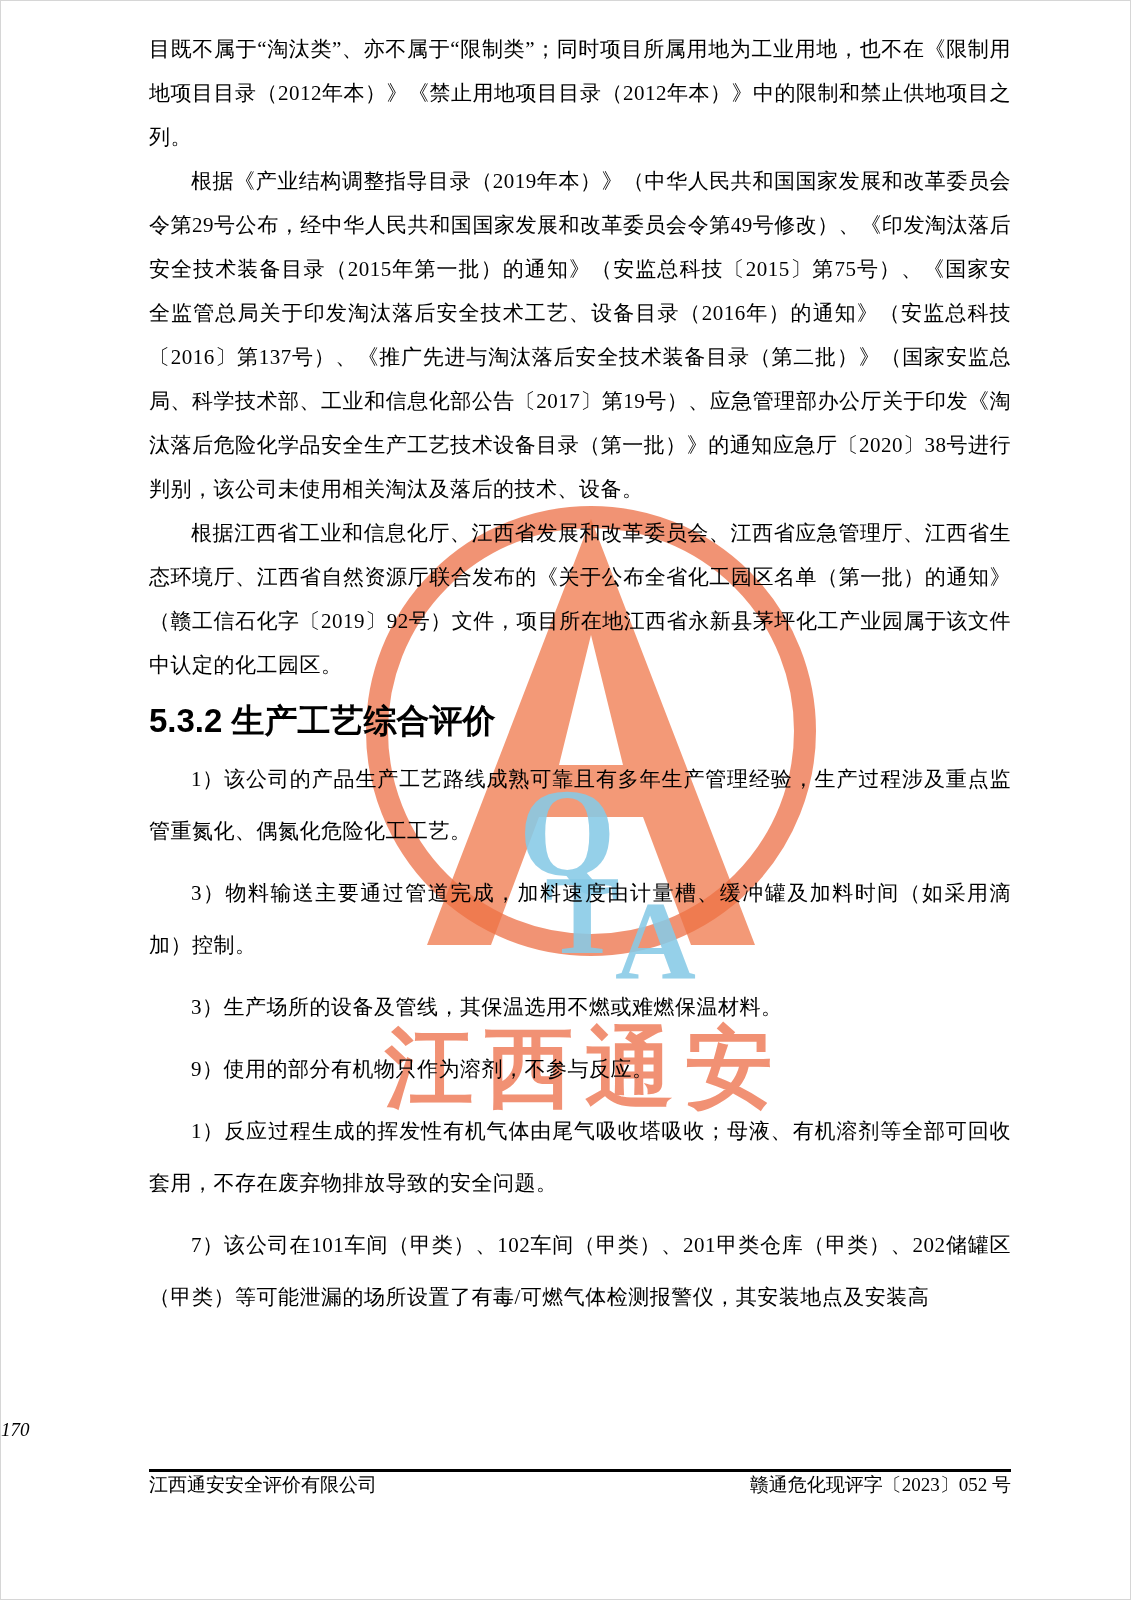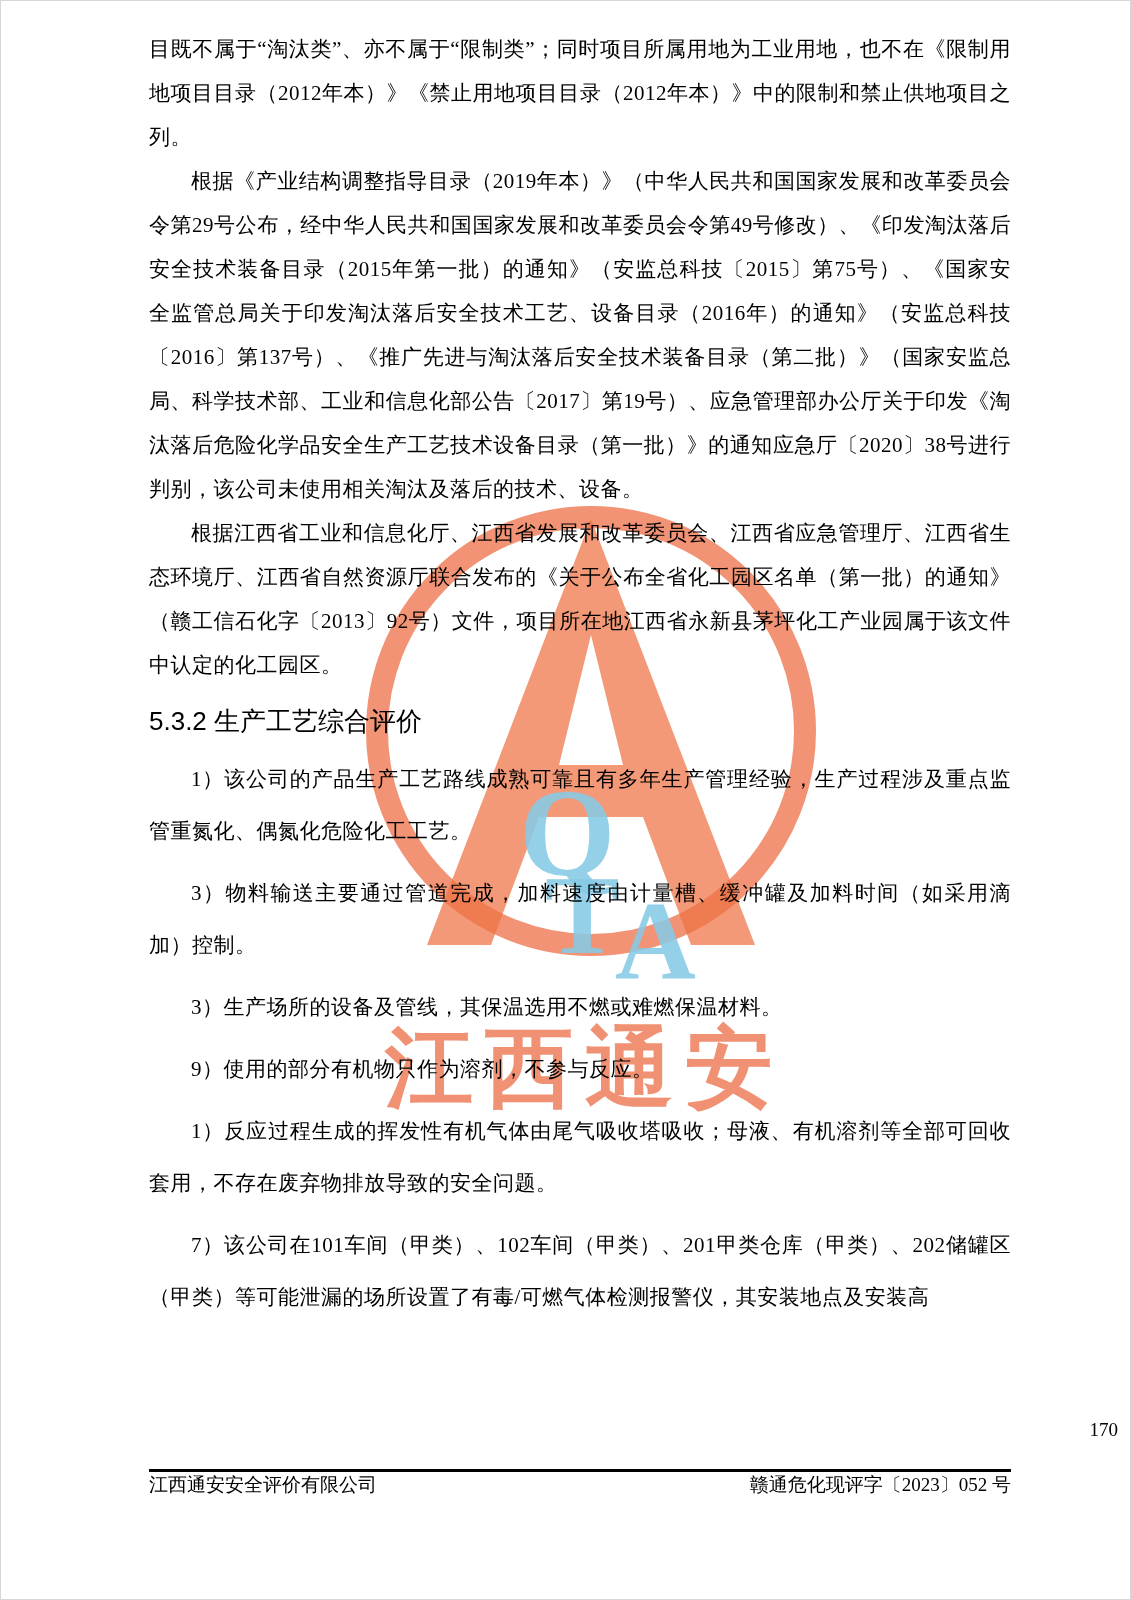--- a/index.html
+++ b/index.html
@@ -50,38 +50,39 @@
     font-size:21px;
     line-height:44px;
     text-align:justify;
     text-indent:2em;
     letter-spacing:0.5px;
   }
   p.body-par.no-indent { text-indent:0; }
   h2.section-heading {
     margin:12px 0 4px 0;
     font-family:"Liberation Sans","DejaVu Sans",sans-serif;
-    font-size:26px;
-    font-weight:normal;
+    font-size:33px;
+    font-weight:bold;
     line-height:44px;
   }
   p.list-item {
     margin:10px 0 0 0;
     font-size:21px;
     line-height:52px;
     text-align:justify;
     text-indent:2em;
     letter-spacing:0.5px;
   }
   
   .page-number {
-    position:absolute; left:0; right:12px; top:1418px;
-    text-align:right;
+    position:absolute; left:0; right:0; top:1418px;
+    text-align:left;
     font-size:19px;
     z-index:1;
+    font-style:italic;
   }
   .footer {
     position:absolute; left:148px; right:119px; top:1468px;
     z-index:1;
   }
   .footer-rule { border-top:3px solid #000; }
   .footer-row {
     display:flex; justify-content:space-between;
     font-size:19px;
   }
@@ -101,21 +102,21 @@
   </svg>
 
   <div class="wm-text">江西通安</div>
 
   <div class="content">
 
 
     <div class="body-block">
       <p class="body-par no-indent">目既不属于“淘汰类”、亦不属于“限制类”；同时项目所属用地为工业用地，也不在《限制用地项目目录（2012年本）》《禁止用地项目目录（2012年本）》中的限制和禁止供地项目之列。</p>
       <p class="body-par">根据《产业结构调整指导目录（2019年本）》（中华人民共和国国家发展和改革委员会令第29号公布，经中华人民共和国国家发展和改革委员会令第49号修改）、《印发淘汰落后安全技术装备目录（2015年第一批）的通知》（安监总科技〔2015〕第75号）、《国家安全监管总局关于印发淘汰落后安全技术工艺、设备目录（2016年）的通知》（安监总科技〔2016〕第137号）、《推广先进与淘汰落后安全技术装备目录（第二批）》（国家安监总局、科学技术部、工业和信息化部公告〔2017〕第19号）、应急管理部办公厅关于印发《淘汰落后危险化学品安全生产工艺技术设备目录（第一批）》的通知应急厅〔2020〕38号进行判别，该公司未使用相关淘汰及落后的技术、设备。</p>
-      <p class="body-par">根据江西省工业和信息化厅、江西省发展和改革委员会、江西省应急管理厅、江西省生态环境厅、江西省自然资源厅联合发布的《关于公布全省化工园区名单（第一批）的通知》（赣工信石化字〔2013〕92号）文件，项目所在地江西省永新县茅坪化工产业园属于该文件中认定的化工园区。</p>
+      <p class="body-par">根据江西省工业和信息化厅、江西省发展和改革委员会、江西省应急管理厅、江西省生态环境厅、江西省自然资源厅联合发布的《关于公布全省化工园区名单（第一批）的通知》（赣工信石化字〔2019〕92号）文件，项目所在地江西省永新县茅坪化工产业园属于该文件中认定的化工园区。</p>
 
       <h2 class="section-heading">5.3.2 生产工艺综合评价</h2>
 
       <p class="list-item">1）该公司的产品生产工艺路线成熟可靠且有多年生产管理经验，生产过程涉及重点监管重氮化、偶氮化危险化工工艺。</p>
       <p class="list-item">3）物料输送主要通过管道完成，加料速度由计量槽、缓冲罐及加料时间（如采用滴加）控制。</p>
       <p class="list-item">3）生产场所的设备及管线，其保温选用不燃或难燃保温材料。</p>
       <p class="list-item">9）使用的部分有机物只作为溶剂，不参与反应。</p>
       <p class="list-item">1）反应过程生成的挥发性有机气体由尾气吸收塔吸收；母液、有机溶剂等全部可回收套用，不存在废弃物排放导致的安全问题。</p>
       <p class="list-item">7）该公司在101车间（甲类）、102车间（甲类）、201甲类仓库（甲类）、202储罐区（甲类）等可能泄漏的场所设置了有毒/可燃气体检测报警仪，其安装地点及安装高</p>
     </div>

